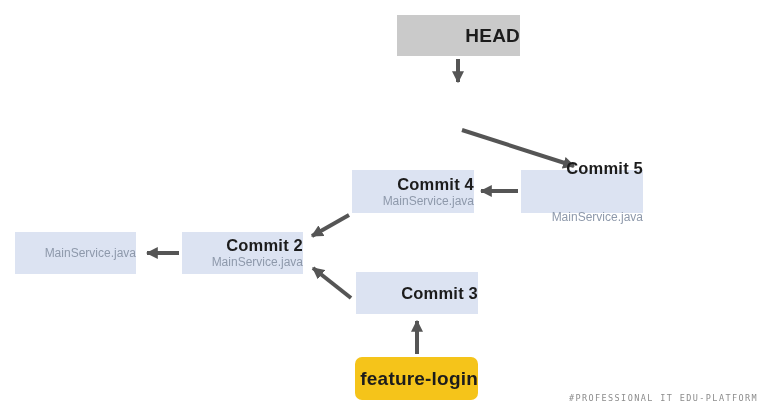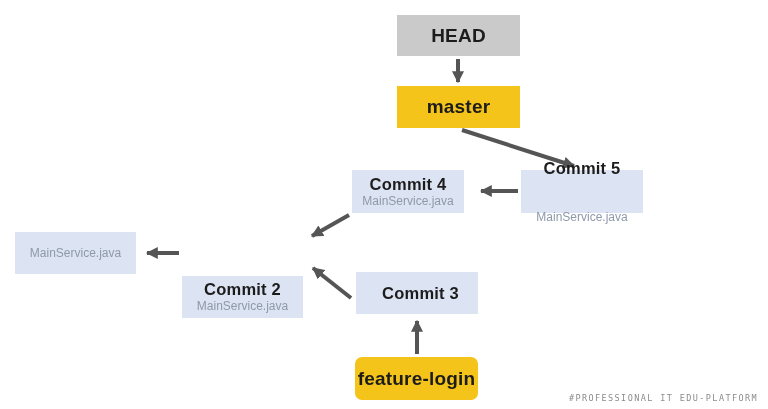--- a/index.html
+++ b/index.html
@@ -20,21 +20,21 @@
     left: 0;
     top: 0;
     width: 768px;
     height: 409px;
     pointer-events: none;
   }
   .node {
     position: absolute;
     display: flex;
     flex-direction: column;
-    align-items: center;
+    align-items: flex-end;
     justify-content: center;
     box-sizing: border-box;
     text-align: center;
     line-height: 1.15;
   }
   .node .label {
     color: var(--label-text, #1c1c1c);
     font-weight: 600;
     letter-spacing: 0.2px;
     white-space: nowrap;
@@ -58,23 +58,23 @@
   .node .file {
     color: var(--file-text, #8e99ab);
     font-size: 12px;
     font-weight: 400;
     margin-top: 1px;
     white-space: nowrap;
   }
   
   #node-head          { left: 397px; top: 15px;  width: 123px; height: 41px; }
   #node-master        { left: 397px; top: 86px;  width: 123px; height: 42px; }
-  #node-commit4       { left: 352px; top: 170px; width: 112px; height: 43px; }
+  #node-commit4       { left: 352px; top: 170px; width: 122px; height: 43px; }
   #node-commit5       { left: 521px; top: 170px; width: 122px; height: 43px; gap: 32px; }
-  #node-commit2       { left: 182px; top: 232px; width: 121px; height: 42px; margin-top: 44px; }
+  #node-commit2       { left: 182px; top: 232px; width: 121px; height: 42px; }
   #node-commit1       { left: 15px;  top: 232px; width: 121px; height: 42px; }
   #node-commit3       { left: 356px; top: 272px; width: 122px; height: 42px; padding-left: 7px; }
   #node-feature-login { left: 355px; top: 357px; width: 123px; height: 43px; border-radius: 7px; }
 
   .edge-line {
     stroke: var(--arrow, #555555);
     stroke-width: 4;
   }
   .watermark {
     position: absolute;
@@ -104,23 +104,20 @@
     <line class="edge-line" x1="349" y1="215" x2="312" y2="236" marker-end="url(#arrowhead)"></line>
     <line class="edge-line" x1="179" y1="253" x2="147" y2="253" marker-end="url(#arrowhead)"></line>
     <line class="edge-line" x1="351" y1="298" x2="313" y2="268" marker-end="url(#arrowhead)"></line>
     <line class="edge-line" x1="417" y1="354" x2="417" y2="321" marker-end="url(#arrowhead)"></line>
   </svg>
 
   <div class="node pointer" id="node-head">
     <span class="label">HEAD</span>
   </div>
 
-  <div class="node branch" id="node-master">
-    <span class="label">master</span>
-  </div>
 
   <div class="node commit" id="node-commit4">
     <span class="label">Commit 4</span>
     <span class="file">MainService.java</span>
   </div>
 
   <div class="node commit" id="node-commit5">
     <span class="label">Commit 5</span>
     <span class="file">MainService.java</span>
   </div>

